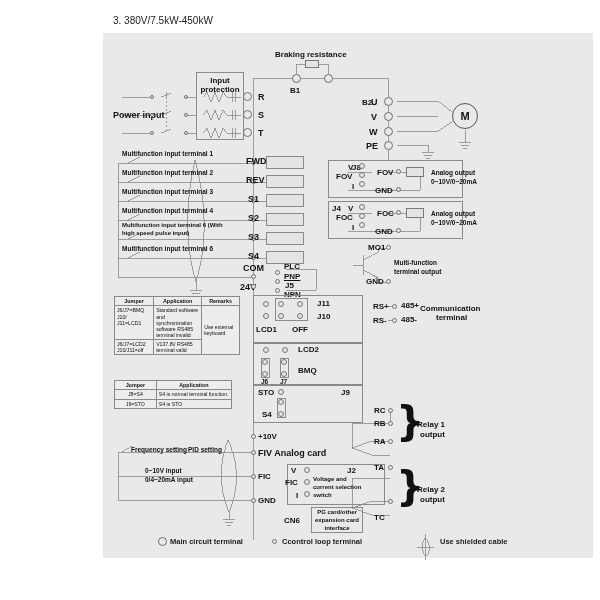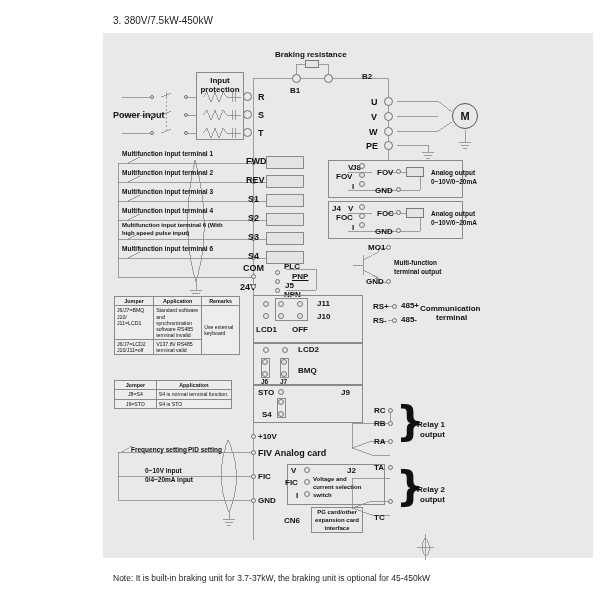--- a/index.html
+++ b/index.html
@@ -372,21 +372,21 @@
 
   <div class="box" style="left:196px;top:72px;width:48px;height:68px;"></div>
   <div class="lbl b s8 wrap ctr" style="left:199px;top:76px;width:42px;">Input protection</div>
 
   <div class="lbl b s8" style="left:275px;top:50px;">Braking resistance</div>
   <div class="smallrect" style="left:305px;top:60px;width:14px;height:8px;"></div>
 
   <div class="term main" style="left:292px;top:74px;"></div>
   <div class="term main" style="left:324px;top:74px;"></div>
   <div class="lbl b s8" style="left:290px;top:86px;">B1</div>
-  <div class="lbl b s8" style="left:322px;top:72px;padding-left:40px;">B2</div>
+  <div class="lbl b s8" style="left:322px;top:98px;padding-left:40px;">B2</div>
 
   <div class="term main" style="left:243px;top:92px;"></div>
   <div class="term main" style="left:243px;top:110px;"></div>
   <div class="term main" style="left:243px;top:128px;"></div>
   <div class="lbl b s9" style="left:258px;top:92px;">R</div>
   <div class="lbl b s9" style="left:258px;top:110px;">S</div>
   <div class="lbl b s9" style="left:258px;top:128px;">T</div>
 
   <div class="term small" style="left:150px;top:95px;"></div>
   <div class="term small" style="left:150px;top:113px;"></div>
@@ -431,21 +431,21 @@
   <div class="lbl b s9" style="left:243px;top:263px;">COM</div>
 
   <div class="opto" style="left:266px;top:156px;"></div>
   <div class="opto" style="left:266px;top:175px;"></div>
   <div class="opto" style="left:266px;top:194px;"></div>
   <div class="opto" style="left:266px;top:213px;"></div>
   <div class="opto" style="left:266px;top:232px;"></div>
   <div class="opto" style="left:266px;top:251px;"></div>
 
   <div class="lbl b s8" style="left:284px;top:262px;">PLC</div>
-  <div class="lbl b s8" style="left:292px;top:272px;text-decoration:underline;">PNP</div>
+  <div class="lbl b s8" style="left:284px;top:272px;text-decoration:underline;">PNP</div>
   <div class="lbl b s8" style="left:284px;top:290px;">NPN</div>
   <div class="lbl b s8" style="left:285px;top:281px;">J5</div>
   <div class="lbl b s9" style="left:240px;top:282px;">24V</div>
   <div class="term ctrl" style="left:275px;top:270px;"></div>
   <div class="term ctrl" style="left:275px;top:279px;"></div>
   <div class="term ctrl" style="left:275px;top:288px;"></div>
   <div class="term ctrl" style="left:251px;top:284px;"></div>
 
   <div class="box" style="left:328px;top:160px;width:135px;height:38px;"></div>
   <div class="lbl b s8" style="left:332px;top:163px;margin-left:20px;">J8</div>
@@ -612,16 +612,24 @@
   <div class="lbl b s8" style="left:420px;top:430px;">output</div>
 
   <div class="lbl b s8" style="left:374px;top:463px;">TA</div>
   <div class="lbl b s8" style="left:374px;top:513px;">TC</div>
   <div class="term ctrl" style="left:388px;top:465px;"></div>
   <div class="term ctrl" style="left:388px;top:499px;"></div>
   <div class="brace" style="left:396px;top:466px;">}</div>
   <div class="lbl b s8" style="left:417px;top:485px;">Relay 2</div>
   <div class="lbl b s8" style="left:420px;top:495px;">output</div>
 
-
-  <div id="note">Note: It is built-in braking unit for 3.7-37kW, the braking unit is optional for 45-450kW</div>
+  <div id="legend">
+    <div class="term main" style="left:8px;top:3px;"></div>
+    <div class="leg-item" style="left:20px;top:3px;">Main circuit terminal</div>
+
+    <div class="term ctrl" style="left:122px;top:5px;"></div>
+    <div class="leg-item" style="left:132px;top:3px;">Ccontrol loop terminal</div>
+
+    <div class="leg-item" style="left:290px;top:3px;">Use shielded cable</div>
+  </div>
+
 
 </div>
 
 </body></html>

